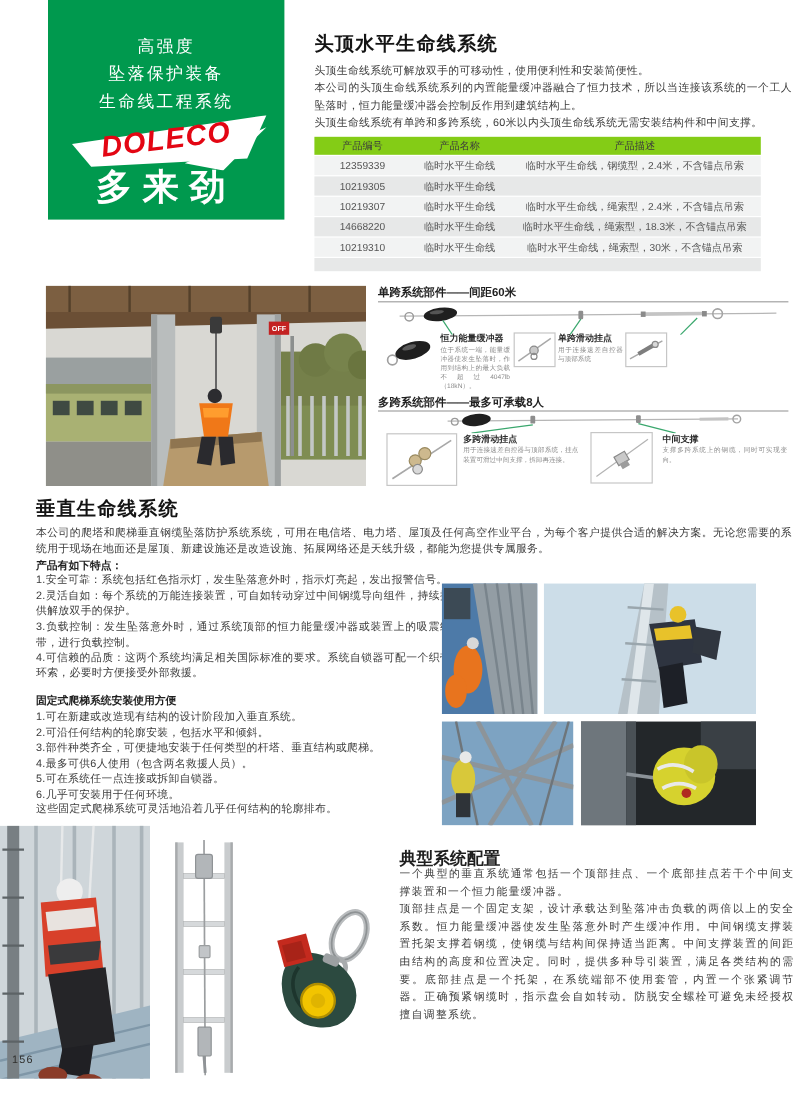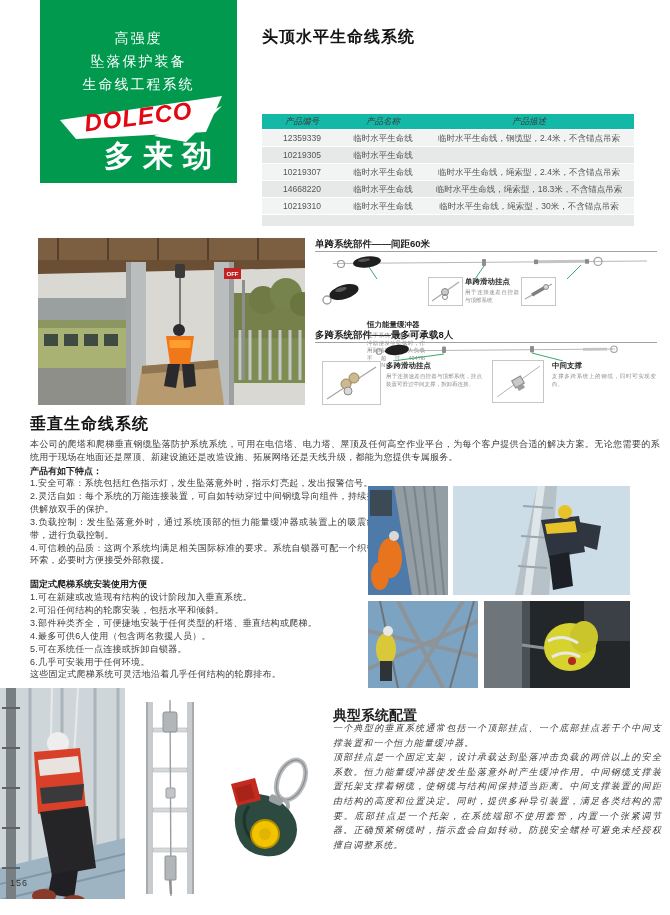--- a/index.html
+++ b/index.html
@@ -8,46 +8,46 @@
   .abs{position:absolute;}
   
   .brand{left:40px;top:0;width:197px;height:183px;background:#00994e;}
   .tagline{left:0;top:27px;width:197px;text-align:center;color:#ffffff;
            font-size:14px;line-height:23px;letter-spacing:2px;}
   .logo-wrap{left:10px;top:96px;width:177px;height:46px;}
   .logo-en{left:0;top:7px;width:177px;text-align:center;color:#e30613;
            font-size:24px;font-weight:bold;font-style:italic;letter-spacing:1px;
            transform:rotate(-7deg);}
   .logo-cn{left:0;top:136px;width:197px;text-align:center;color:#ffffff;
-           font-size:30px;font-weight:bold;letter-spacing:9px;padding-left:24px;}
+           font-size:30px;font-weight:bold;letter-spacing:9px;}
   
   .h-big{font-size:16px;font-weight:bold;color:#141414;letter-spacing:1px;}
   .body-text{font-size:9px;text-align:justify;color:#3b3b3b;letter-spacing:0.3px;}
   .lh14{line-height:14.3px;}
   .lh13{line-height:12.9px;}
   
   .tbl{left:262px;top:114px;width:372px;font-size:8.5px;color:#555;}
   .trow{display:flex;height:16px;line-height:16px;margin-bottom:1px;}
-  .thead{background:#14b8a6;color:#3c3c3c;height:15px;line-height:15px;font-style:italic;}
+  .thead{background:#84cc16;color:#3c3c3c;height:15px;line-height:15px;}
   .r-light{background:#f2f3f3;}
   .r-dark{background:#e7e8e8;align-items:flex-end;}
   .c1{width:80px;text-align:center;}
   .c2{width:82px;text-align:center;}
   .c3{flex:1;text-align:center;}
   .tbl-footer{background:#e7e8e8;height:11px;}
   
   .diag-title{font-size:9.5px;font-weight:bold;color:#1f1f1f;}
   .rule{height:1px;background:#a2a2a2;}
   .comp-name{font-size:7.5px;font-weight:bold;color:#2e2e2e;margin-bottom:2px;}
   .comp-desc{font-size:5.5px;line-height:7.6px;color:#8b8b8b;text-align:justify;}
   .thumb{background:#ffffff;border:1px solid #c6c6c6;}
   
   .bold-line{font-size:9px;font-weight:bold;color:#1f1f1f;}
   
-  .typical-text{font-size:9px;line-height:14.6px;letter-spacing:1.1px;text-align:justify;color:#3b3b3b;font-style:italic;}
+  .typical-text{font-size:9px;line-height:14.6px;letter-spacing:1.1px;text-align:justify;color:#3b3b3b;}
   .pagenum{font-size:9px;color:#30302e;letter-spacing:1px;}
   .photo{overflow:hidden;}
   .photo svg{display:block;}
 </style>
 </head>
 <body>
 
 <div class="page">
 
   <div class="abs brand">
@@ -60,20 +60,25 @@
       <svg width="177" height="46" viewBox="0 0 177 46">
         <polygon points="10,24 172,0 156,36 26,43" fill="#ffffff"></polygon>
         <polygon points="104,40 172,10 136,46" fill="#ffffff"></polygon>
       </svg>
       <div class="abs logo-en">DOLECO</div>
     </div>
     <div class="abs logo-cn">多来劲</div>
   </div>
 
   <div class="abs h-big" style="left:262px;top:27px;">头顶水平生命线系统</div>
+  <div class="abs body-text lh14" style="left:262px;top:52px;width:398px;">
+    <div>头顶生命线系统可解放双手的可移动性，使用便利性和安装简便性。</div>
+    <div>本公司的头顶生命线系统系列的内置能量缓冲器融合了恒力技术，所以当连接该系统的一个工人坠落时，恒力能量缓冲器会控制反作用到建筑结构上。</div>
+    <div>头顶生命线系统有单跨和多跨系统，60米以内头顶生命线系统无需安装结构件和中间支撑。</div>
+  </div>
 
   <div class="abs tbl">
     <div class="trow thead">
       <div class="c1">产品编号</div>
       <div class="c2">产品名称</div>
       <div class="c3">产品描述</div>
     </div>
     <div class="trow r-light">
       <div class="c1">12359339</div>
       <div class="c2">临时水平生命线</div>
@@ -179,21 +184,21 @@
     </svg>
   </div>
 
   <div class="abs" style="left:320px;top:281px;">
     <svg width="42" height="26" viewBox="0 0 42 26">
       <circle cx="7" cy="19" r="4" fill="none" stroke="#9f9f9f" stroke-width="1.4"></circle>
       <ellipse cx="24" cy="11" rx="15" ry="7" fill="#1f1f1f" transform="rotate(-16 24 11)"></ellipse>
       <ellipse cx="21" cy="8.5" rx="6" ry="2" fill="#5a5a5a" transform="rotate(-16 21 8.5)"></ellipse>
     </svg>
   </div>
-  <div class="abs" style="left:367px;top:277px;width:58px;margin-top:43px;">
+  <div class="abs" style="left:367px;top:277px;width:58px;">
     <div class="comp-name">恒力能量缓冲器</div>
     <div class="comp-desc">位于系统一端，能量缓冲器使发生坠落时，作用到结构上的最大负载不超过4047lb（18kN）。</div>
   </div>
   <div class="abs thumb" style="left:428px;top:277px;width:33px;height:27px;">
     <svg width="33" height="27" viewBox="0 0 33 27">
       <line x1="3" y1="23" x2="30" y2="4" stroke="#a8a8a8" stroke-width="1.2"></line>
       <circle cx="16" cy="14" r="3.5" fill="#c9c9c9" stroke="#8a8a8a"></circle>
       <circle cx="16" cy="19" r="2.5" fill="none" stroke="#8a8a8a"></circle>
     </svg>
   </div>

